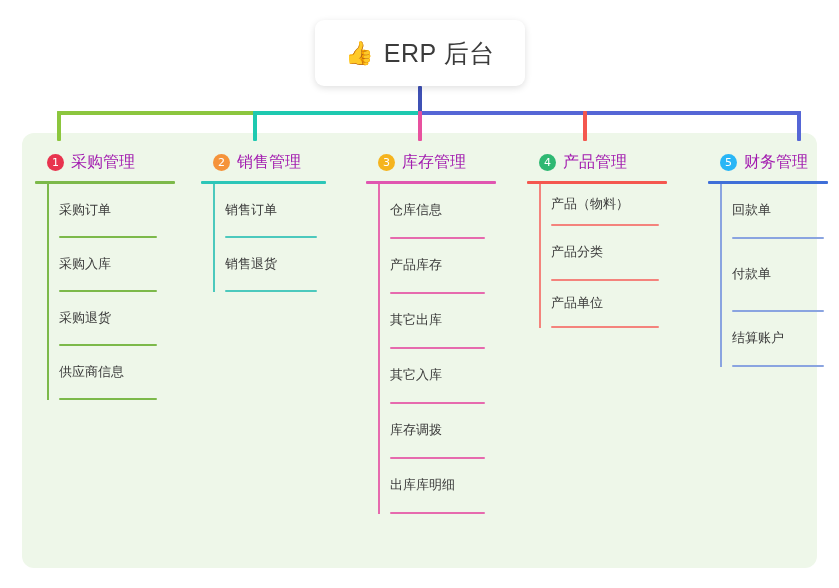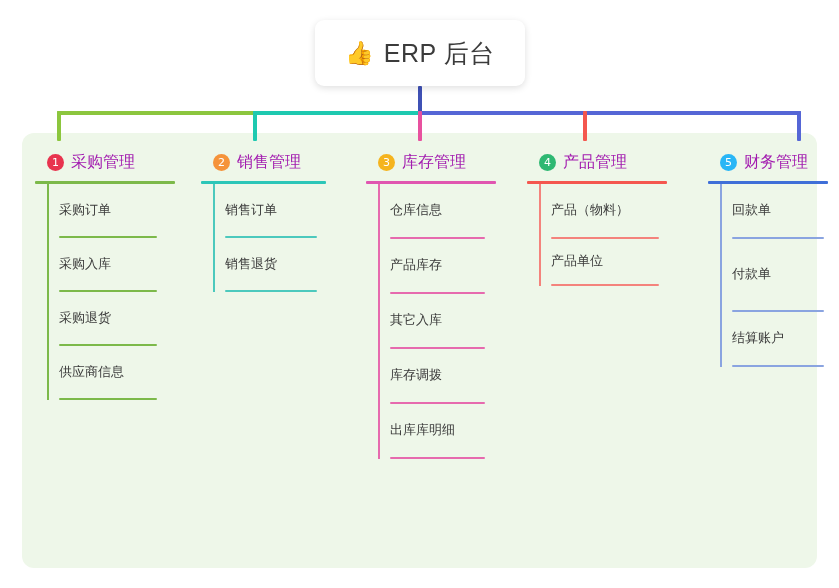--- a/index.html
+++ b/index.html
@@ -214,20 +214,24 @@
         <div class="leaf-spine" style="background: rgb(230, 106, 174);"></div>
         <div class="leaf" style="height: 55px;">
           <span class="leaf-label">仓库信息</span>
           <div class="leaf-rule" style="background: rgb(230, 106, 174); width: 95px;"></div>
         </div>
         <div class="leaf" style="height: 55px;">
           <span class="leaf-label">产品库存</span>
           <div class="leaf-rule" style="background: rgb(230, 106, 174); width: 95px;"></div>
         </div>
         <div class="leaf" style="height: 55px;">
+          <span class="leaf-label">其它出库</span>
+          <div class="leaf-rule" style="background: rgb(230, 106, 174); width: 95px;"></div>
+        </div>
+        <div class="leaf" style="height: 55px;">
           <span class="leaf-label">其它入库</span>
           <div class="leaf-rule" style="background: rgb(230, 106, 174); width: 95px;"></div>
         </div>
         <div class="leaf" style="height: 55px;">
           <span class="leaf-label">库存调拨</span>
           <div class="leaf-rule" style="background: rgb(230, 106, 174); width: 95px;"></div>
         </div>
         <div class="leaf" style="height: 55px;">
           <span class="leaf-label">出库库明细</span>
           <div class="leaf-rule" style="background: rgb(230, 106, 174); width: 95px;"></div>
@@ -235,22 +239,26 @@
       </div>
     </div>
     <div class="column" style="left: 505px; top: 12px; width: 140px;">
       <div class="col-head">
         <span class="badge" style="background: rgb(46, 184, 114);">4</span>
         <span class="col-title">产品管理</span>
       </div>
       <div class="col-rule" style="background: rgb(244, 87, 79); width: 140px;"></div>
       <div class="leaf-stack">
         <div class="leaf-spine" style="background: rgb(244, 131, 124);"></div>
-        <div class="leaf" style="height: 55px;">
+        <div class="leaf" style="height: 42px;">
           <span class="leaf-label">产品（物料）</span>
+          <div class="leaf-rule" style="background: rgb(244, 131, 124); width: 108px;"></div>
+        </div>
+        <div class="leaf" style="height: 55px;">
+          <span class="leaf-label">产品分类</span>
           <div class="leaf-rule" style="background: rgb(244, 131, 124); width: 108px;"></div>
         </div>
         <div class="leaf" style="height: 47px;">
           <span class="leaf-label">产品单位</span>
           <div class="leaf-rule" style="background: rgb(244, 131, 124); width: 108px;"></div>
         </div>
       </div>
     </div>
     <div class="column" style="left: 686px; top: 12px; width: 120px;">
       <div class="col-head">

